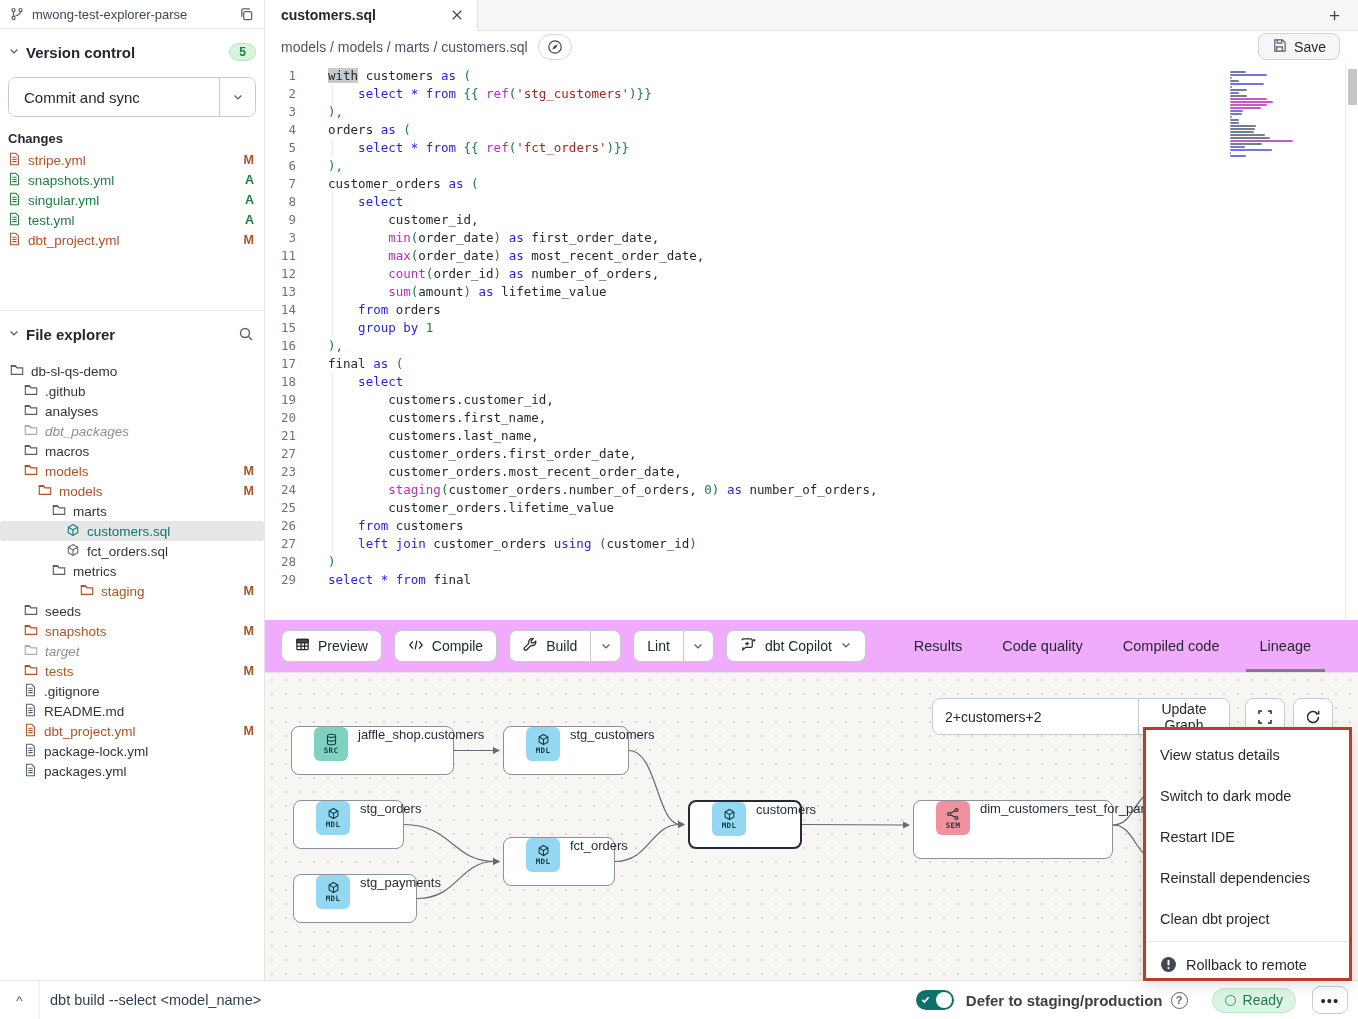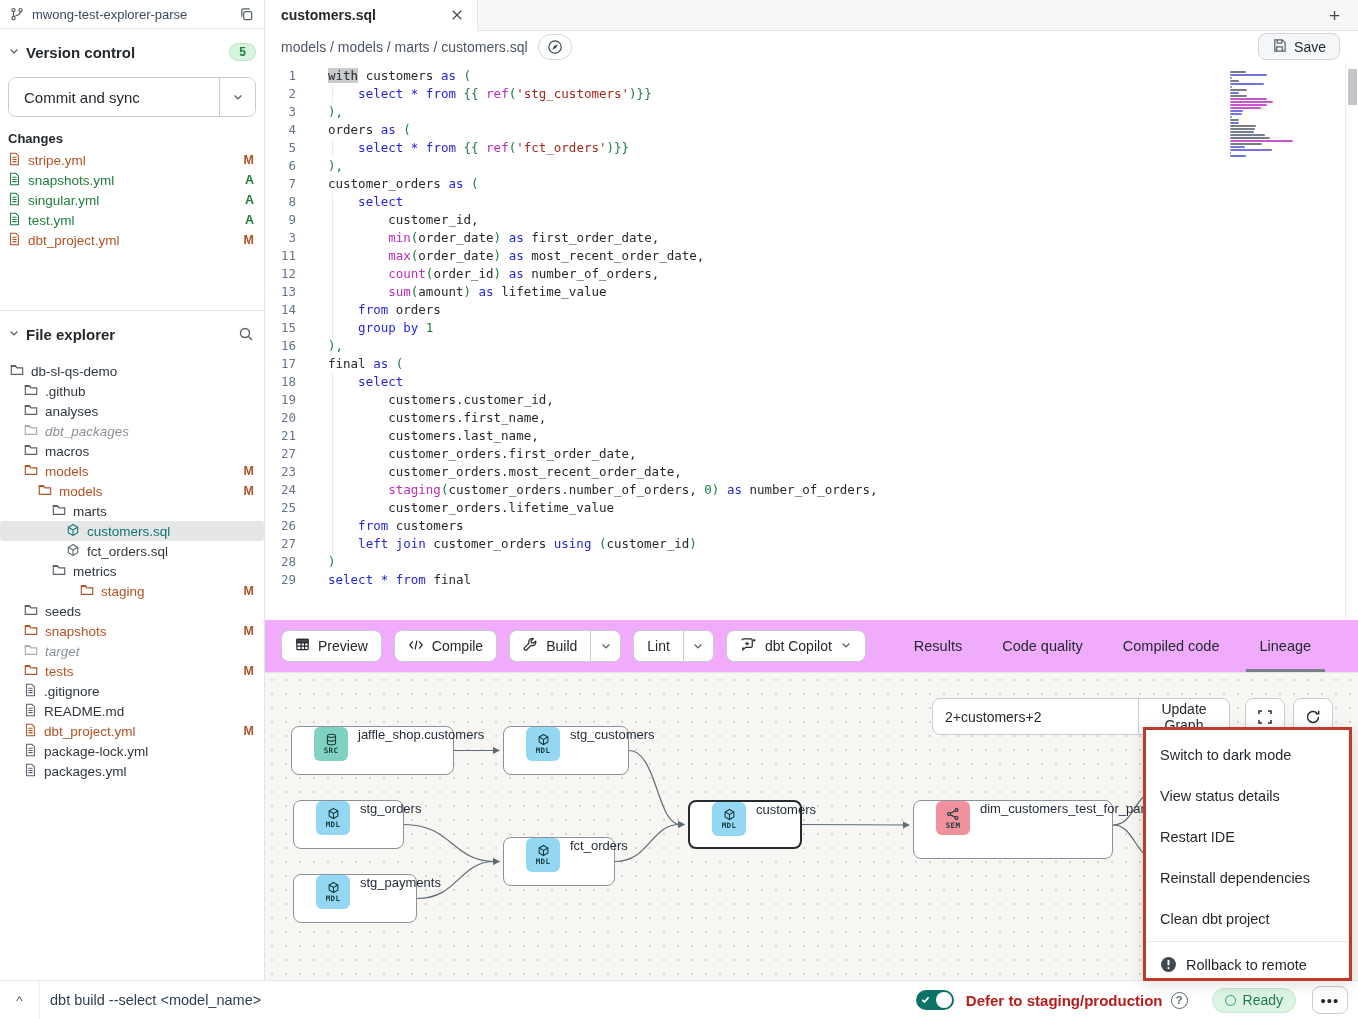--- a/index.html
+++ b/index.html
@@ -94,21 +94,21 @@
   .menu-item { display:flex; align-items:center; gap:9px; height:41px; padding:0 14px; font-size:14.5px; color:#24292f; cursor:pointer; background:none; border:none; width:100%; text-align:left; }
   .menu-div { border-top:1px solid #e8e9ea; margin:2px 0; }
 
   
   .statusbar { position:absolute; left:0; top:980px; width:1358px; height:39px; background:#fff; border-top:1px solid #e3e4e6; display:flex; align-items:center; }
   .sb-caret { width:40px; height:100%; border:none; border-right:1px solid #eceeef; background:none; color:#4a5562; cursor:pointer; display:flex; align-items:center; justify-content:center; }
   .cmd { font-size:14.5px; color:#2f3f50; margin-left:10px; flex:1; font-family:"Liberation Sans", sans-serif; border:none; outline:none; background:transparent; }
   .toggle { width:38px; height:20px; background:#0c7268; border-radius:10px; position:relative; cursor:pointer; flex:none; }
   .toggle .knob { position:absolute; right:2px; top:2px; width:16px; height:16px; background:#fff; border-radius:50%; }
   .toggle svg { position:absolute; left:5px; top:5px; }
-  .defer-label { font-size:15px; font-weight:700; color:#b91c1c; margin:0 8px 0 12px; }
+  .defer-label { font-size:15px; font-weight:700; color:#404040; margin:0 8px 0 12px; }
   .help-ic { width:17px; height:17px; border:1.4px solid #5a6672; border-radius:50%; color:#5a6672; font-size:11px; font-weight:700; display:flex; align-items:center; justify-content:center; cursor:pointer; }
   .ready-pill { display:flex; align-items:center; gap:7px; background:#dbf4e4; border:1px solid #bfe8cd; color:#217a47; border-radius:13px; height:25px; padding:0 12px; font-size:14px; margin:0 16px 0 24px; cursor:default; }
   .ready-pill .rc { width:11px; height:11px; border:1.6px solid #2f9e5f; border-radius:50%; }
   .dots-btn { width:36px; height:28px; border:1px solid #c6cbd1; border-radius:8px; background:#fff; font-size:15px; color:#24292f; cursor:pointer; margin-right:10px; letter-spacing:1px; }
 </style>
 </head>
 <body>
 
 <div class="app">
 
@@ -711,22 +711,22 @@
       <button class="lg-iconbtn" style="left:1028px">
         <svg width="16" height="16" viewBox="0 0 16 16" fill="none" stroke="currentColor" stroke-width="1.5">
             <path d="M13.5 8a5.5 5.5 0 1 1-1.6-3.9"></path>
             <path d="M13.7 1.8v3h-3" stroke-width="1.4"></path>
           </svg>
       </button>
     </div>
   </div>
 
   <div class="ide-menu" id="ide-menu">
+      <button class="menu-item">View status details</button>
       <button class="menu-item">Switch to dark mode</button>
-      <button class="menu-item">View status details</button>
       <button class="menu-item">Restart IDE</button>
       <button class="menu-item">Reinstall dependencies</button>
       <button class="menu-item">Clean dbt project</button>
       <div class="menu-div"></div>
       <button class="menu-item">
         <span style="display:flex">
           <svg width="17" height="17" viewBox="0 0 16 16">
             <circle cx="8" cy="8" r="7" fill="#3f4954"></circle>
             <path d="M8 3.8v5" stroke="#fff" stroke-width="1.8"></path>
             <circle cx="8" cy="11.4" r="1" fill="#fff"></circle>

